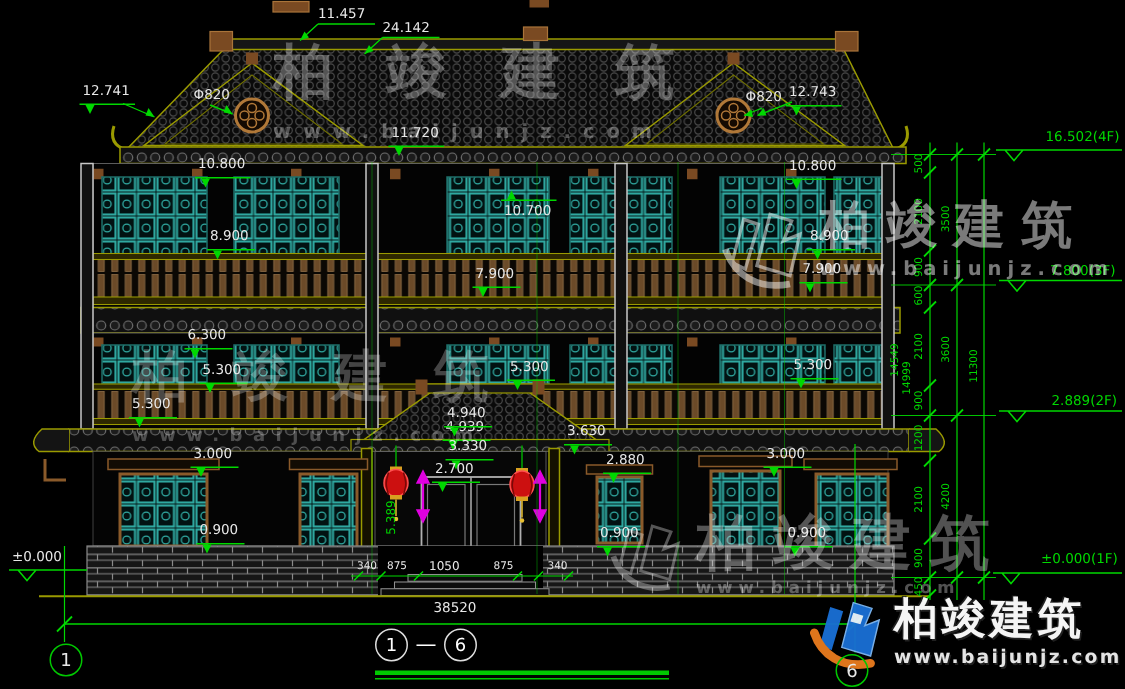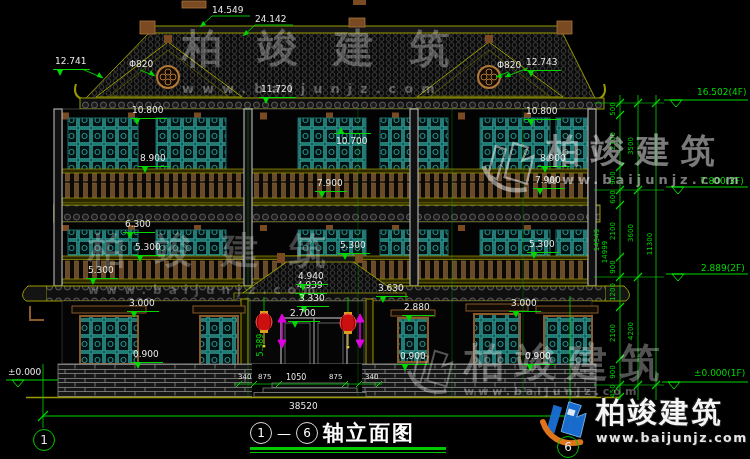--- a/index.html
+++ b/index.html
@@ -283,21 +283,21 @@
           <path d="M155 76l-6-1 2-5z" stroke="none"></path>
       <path d="M508 72 L496 77"></path>
           <path d="M496 77l6 1-1-5z" stroke="none"></path>
       <path d="M528 68 L505 77"></path>
           <path d="M505 77l6 0-2-5z" stroke="none"></path>
     </g>
   </g>
 </svg>
 
 <div id="anno-layer">
-      <div class="anno" style="left: 212px; top: 6px;">14.549</div>
+      <div class="anno" style="left: 212px; top: 6px;">11.457</div>
       <div class="anno" style="left: 255px; top: 15px;">24.142</div>
       <div class="anno" style="left: 55px; top: 57px;">12.741<i class="ul" style="width: 37px;"></i><i class="tri"></i></div>
       <div class="anno" style="left: 129px; top: 60px;">Φ820</div>
       <div class="anno" style="left: 497px; top: 61px;">Φ820</div>
       <div class="anno" style="left: 526px; top: 58px;">12.743<i class="ul" style="width: 37px;"></i><i class="tri"></i></div>
       <div class="anno" style="left: 261px; top: 85px;">11.720<i class="ul" style="width: 37px;"></i><i class="tri"></i></div>
       <div class="anno" style="left: 132px; top: 106px;">10.800<i class="ul" style="width: 37px;"></i><i class="tri"></i></div>
       <div class="anno" style="left: 526px; top: 107px;">10.800<i class="ul" style="width: 37px;"></i><i class="tri"></i></div>
       <div class="anno" style="left: 336px; top: 137px;">10.700<i class="ul u" style="width: 37px;"></i><i class="tri u"></i></div>
       <div class="anno" style="left: 140px; top: 154px;">8.900<i class="ul" style="width: 32px;"></i><i class="tri"></i></div>
@@ -395,21 +395,20 @@
   <div class="col">
     <div class="cn">柏竣建筑</div>
     <div class="url">www.baijunjz.com</div>
   </div>
 </div>
 
 <div id="title">
   <span class="tbub">1</span>
   <span class="sep">—</span>
   <span class="tbub">6</span>
-  <span class="txt">轴立面图</span>
 </div>
 <div id="tul1"></div>
 <div id="tul2"></div>
 
 <div class="abub" id="abubL">1</div>
 <div class="abub" id="abubR">6</div>
 
 </div>
 
 </body></html>

